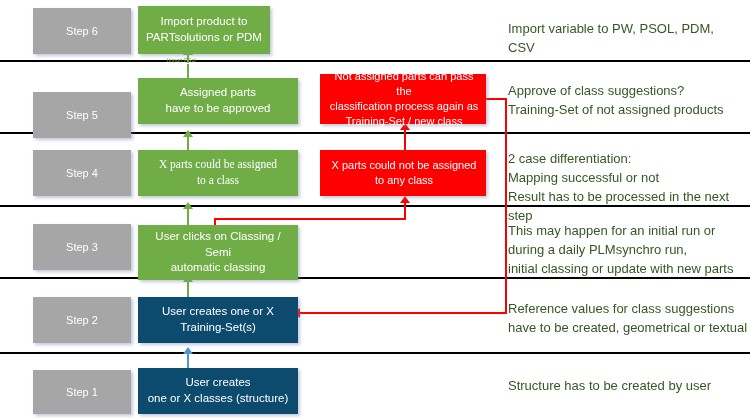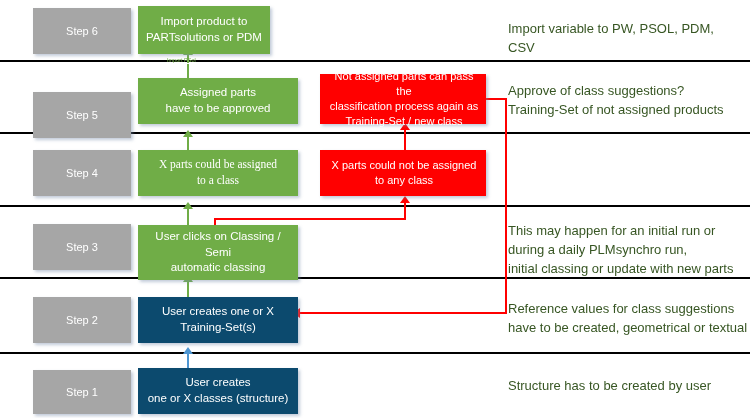--- a/index.html
+++ b/index.html
@@ -133,20 +133,23 @@
     <span>Step 4</span>
   </div>
   <div class="node green" style="left:138px;top:150px;width:160px;height:46px;font-family:Liberation Serif, serif;">
     <span style="white-space: pre-line;">X parts could be assigned
 to a class</span>
   </div>
   <div class="node red" style="left:320px;top:150px;width:166px;height:46px;">
     <span style="white-space: pre-line;">X parts could not be assigned
 to any class</span>
   </div>
+  <div class="note" style="left: 508px; top: 150px; width: 238px; white-space: pre-line;">2 case differentiation:
+Mapping successful or not
+Result has to be processed in the next step</div>
 
   <div class="step-box" style="left:33px;top:224px;width:98px;height:46px;">
     <span>Step 3</span>
   </div>
   <div class="node green" style="left:138px;top:225px;width:160px;height:55px;">
     <span style="white-space: pre-line;">User clicks on Classing / Semi
 automatic classing</span>
   </div>
   <div class="note" style="left: 508px; top: 222px; width: 240px; white-space: pre-line;">This may happen for an initial run or
 during a daily PLMsynchro run,

